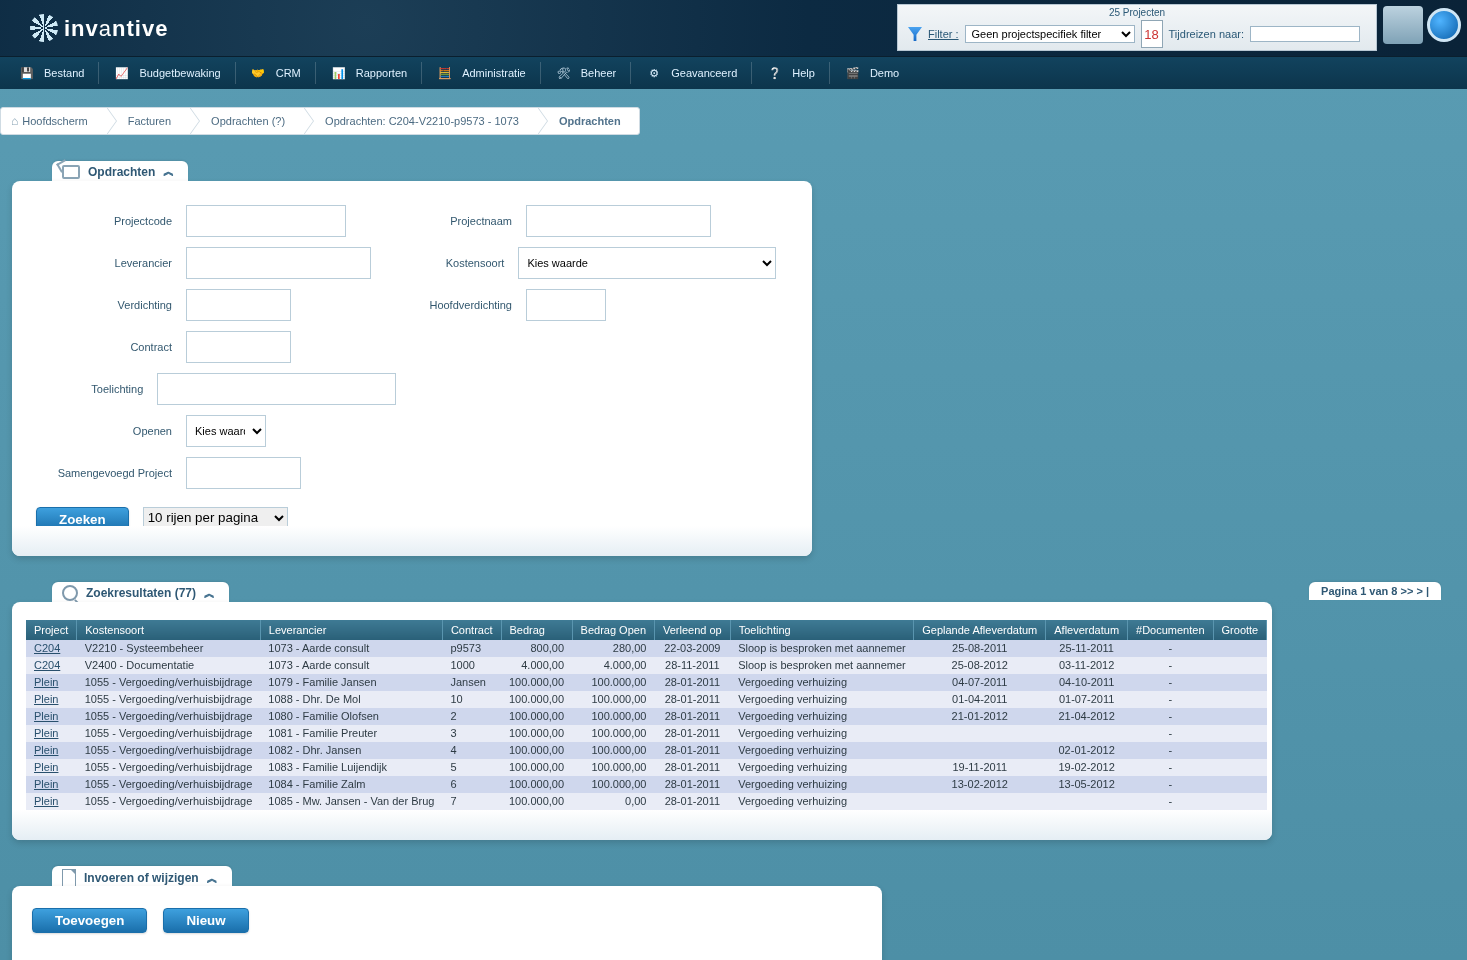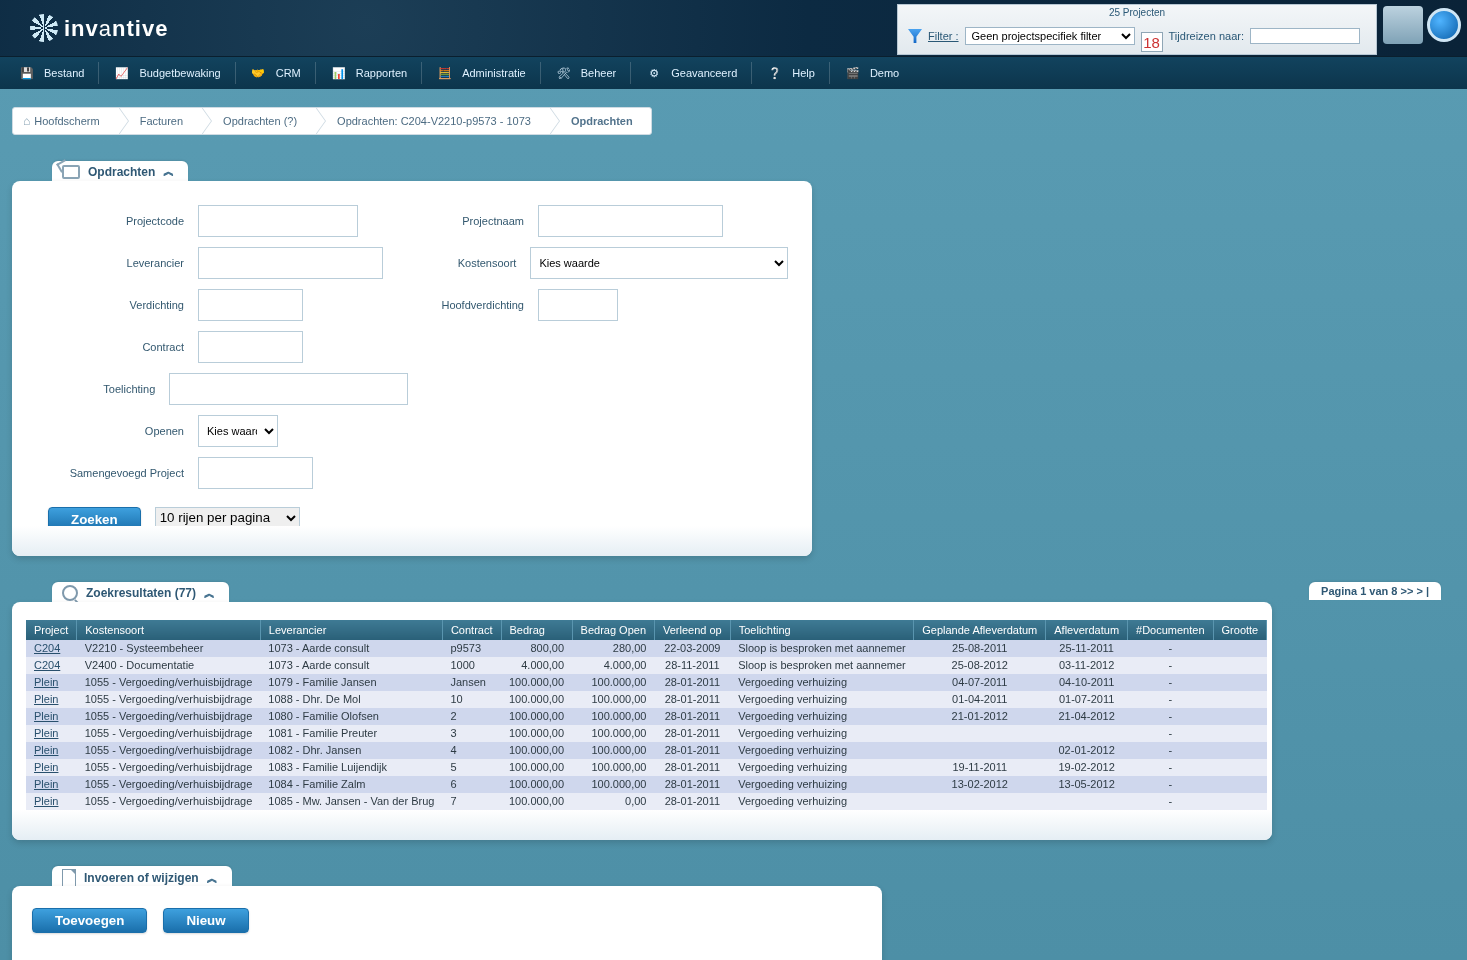--- a/index.html
+++ b/index.html
@@ -55,21 +55,21 @@
   .funnel-icon {
     width:14px;height:14px;
     background: linear-gradient(#4aa3f0,#1569c7);
     clip-path: polygon(0 0,100% 0,60% 55%,60% 100%,40% 100%,40% 55%);
   }
   .filter-box label { color:#2a5876; font-size:11px; }
   .filter-box select, .filter-box input {
     font-size:11px; border:1px solid #9db5c6; background:#fff; padding:1px 2px;
   }
   .cal-btn {
-    width:22px;height:20px;border:1px solid #8fa6b5;background:#fff;display:flex;align-items:center;justify-content:center;font-size:15px;color:#c33;margin-top:12px;
+    width:22px;height:28px;border:1px solid #8fa6b5;background:#fff;display:flex;align-items:center;justify-content:center;font-size:13px;color:#c33;
   }
 
   .top-right-icons {
     position:absolute; right:6px; top:6px; display:flex; align-items:center; gap:4px;
   }
   .srv-icon {
     width:40px;height:38px;background:linear-gradient(#bcd2df,#7fa2b6);border-radius:4px;
   }
   .blue-circle {
     width:34px;height:34px;border-radius:50%;
@@ -86,21 +86,21 @@
     padding: 0 4px;
     gap: 0;
     color:#cfe6f5;
   }
   .menu-item { display:flex; align-items:center; gap:8px; padding:0 14px; height:32px; cursor:pointer; }
   .menu-sep { width:1px;height:22px;background:rgba(255,255,255,0.18); }
   .mi-icon { width:18px;height:18px; display:flex;align-items:center;justify-content:center; color:#dff1ff; }
   .menu-item span.txt { color:#dff1ff; font-size:11px; }
 
   
-  .breadcrumb-wrap { padding: 18px 0 0 12px; }
+  .breadcrumb-wrap { padding: 18px 0 0 0; }
   .breadcrumb {
     display:inline-flex;
     background:#fff;
     border-radius:3px;
     border:1px solid #cfdbe3;
     overflow:hidden;
     height:28px;
     align-items:center;
   }
   .crumb {
@@ -146,21 +146,21 @@
     border-radius:6px 6px 0 0;
     padding: 3px 14px 3px 10px;
     display:flex; align-items:center; gap:8px;
     box-shadow: 0 -1px 2px rgba(0,0,0,0.08);
     font-weight:bold; color:#2f5874; font-size:12px;
   }
   .chevrons { color:#3c6b8a; font-size:11px; cursor:pointer; user-select:none; }
   .panel-body {
     background:#fff;
     border-radius:8px;
-    padding: 24px 30px 24px 36px;
+    padding: 24px 30px 24px 24px;
     box-shadow: 0 3px 6px rgba(0,0,0,0.15);
     position:relative;
   }
   .panel.small .panel-body { width: 800px; }
   .panel.wide .panel-body { width: 1260px; padding: 18px 14px 30px 14px; }
   .panel.form .panel-body { width: 870px; padding: 18px 20px 50px 20px; }
 
   .gradient-bottom {
     position:absolute; left:0; right:0; bottom:0; height:30px;
     background: linear-gradient(#fff, #e5eef4);

